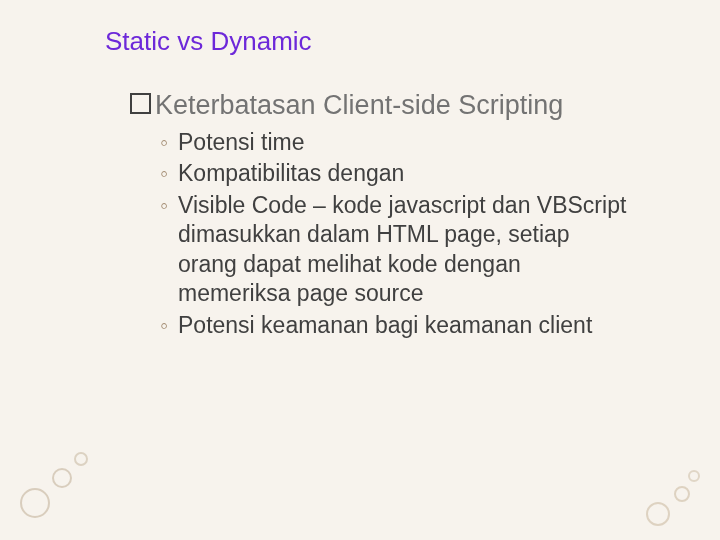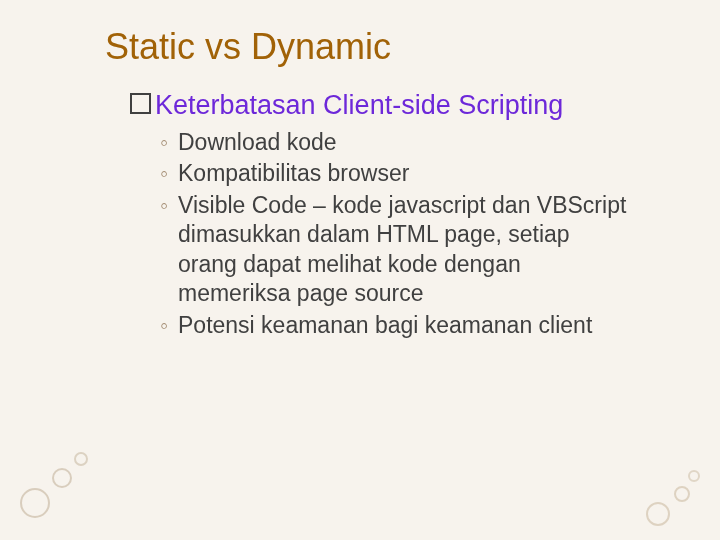--- a/index.html
+++ b/index.html
@@ -16,30 +16,30 @@
   .slide {
     position: relative;
     width: 720px;
     height: 540px;
     box-sizing: border-box;
   }
   .title {
     position: absolute;
     top: 26px;
     left: 105px;
-    font-size: 36px;
-    color: #a16207;
+    font-size: 26px;
+    color: #6d28d9;
     letter-spacing: 0px;
   }
   .subtitle {
     position: absolute;
     top: 90px;
     left: 130px;
     font-size: 27px;
-    color: #6d28d9;
+    color: #737373;
   }
   .square-box {
     display: inline-block;
     width: 17px;
     height: 17px;
     border: 2px solid #404040;
     margin-right: 4px;
     position: relative;
     top: 0px;
   }
@@ -83,25 +83,25 @@
 
   <div class="title">Static vs Dynamic</div>
 
   <div class="subtitle">
     <span class="square-box"></span><span>Keterbatasan Client-side Scripting</span>
   </div>
 
   <div class="bullets">
     <div class="bullet">
       <span class="mark">◦</span>
-      <span class="txt">Download kode</span>
+      <span class="txt">Potensi time</span>
     </div>
     <div class="bullet">
       <span class="mark">◦</span>
-      <span class="txt">Kompatibilitas browser</span>
+      <span class="txt">Kompatibilitas dengan</span>
     </div>
     <div class="bullet">
       <span class="mark">◦</span>
       <span class="txt">Visible Code – kode javascript dan VBScript dimasukkan dalam HTML page, setiap orang dapat melihat kode dengan memeriksa page source</span>
     </div>
     <div class="bullet">
       <span class="mark">◦</span>
       <span class="txt">Potensi keamanan bagi keamanan client</span>
     </div>
   </div>

